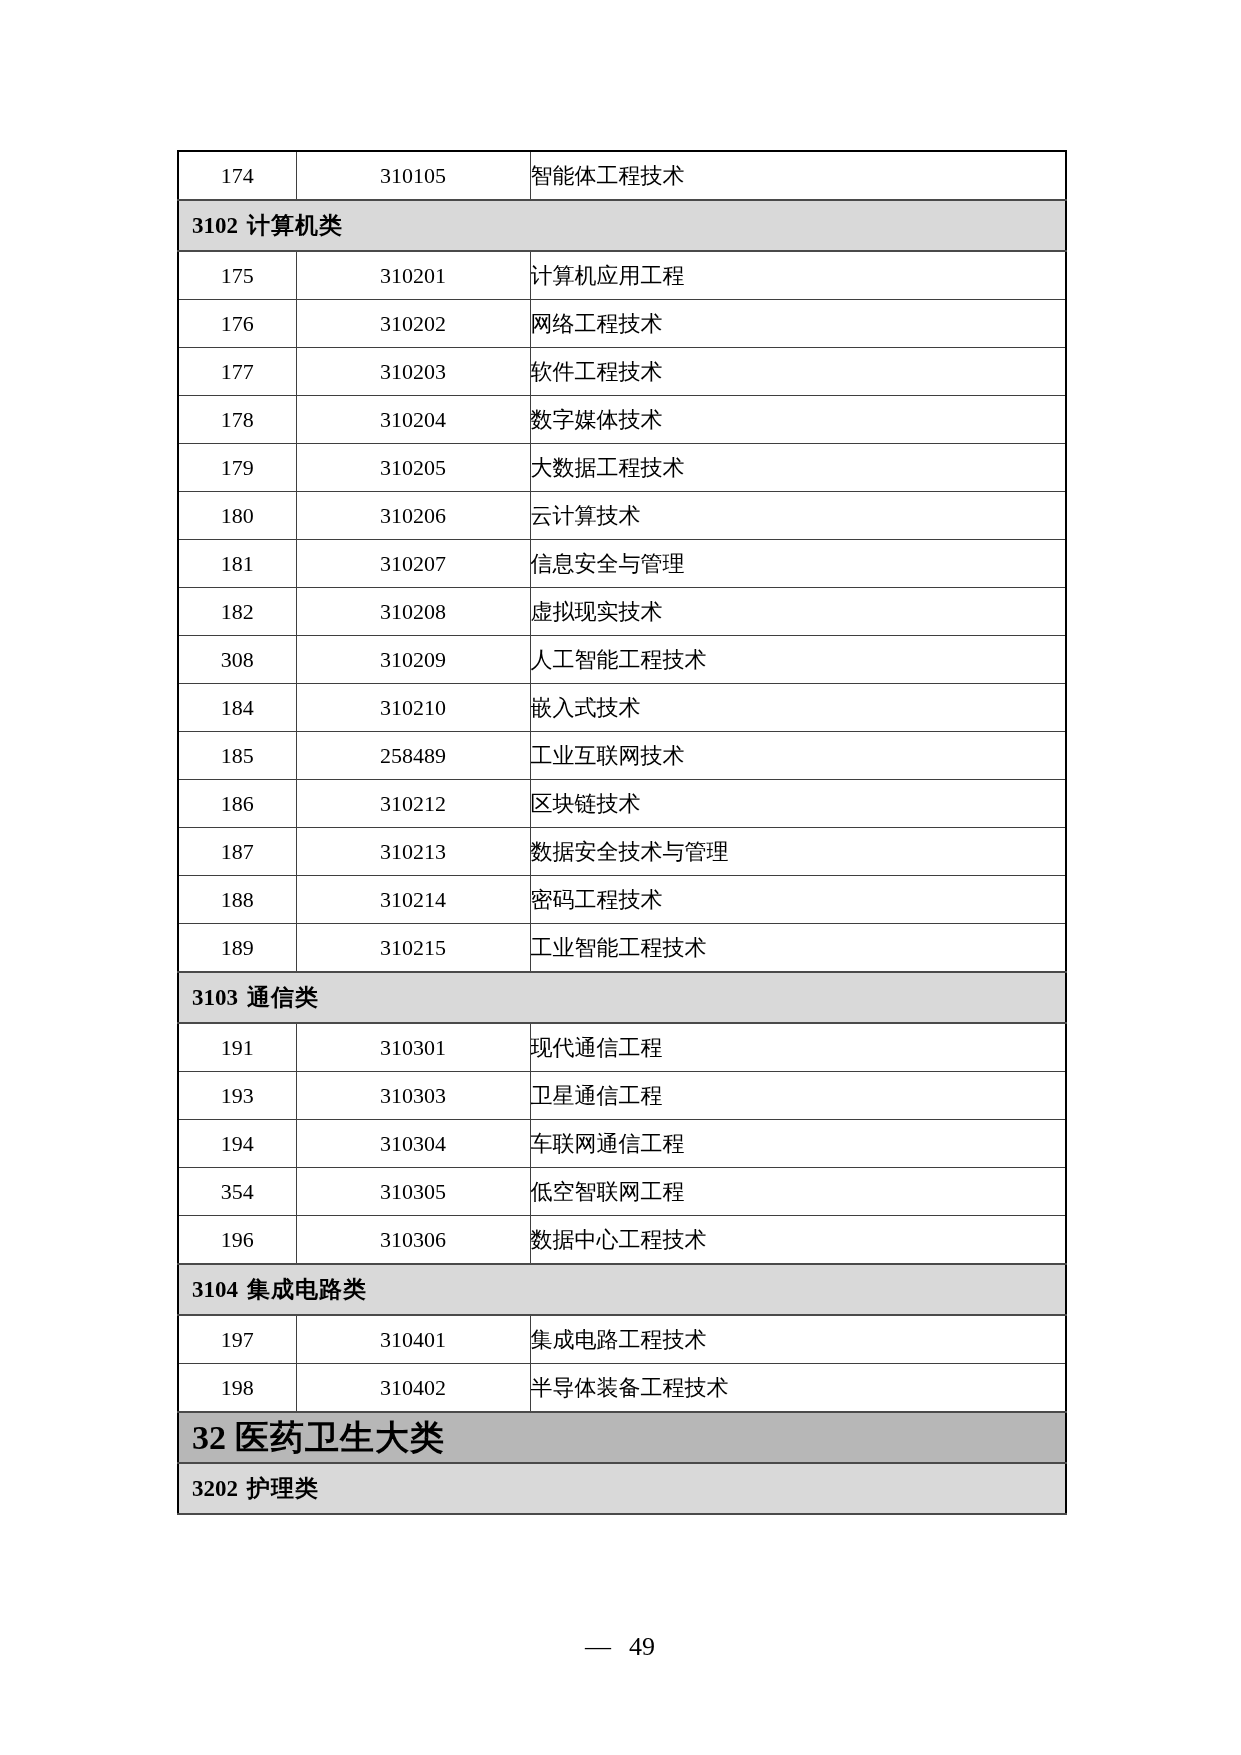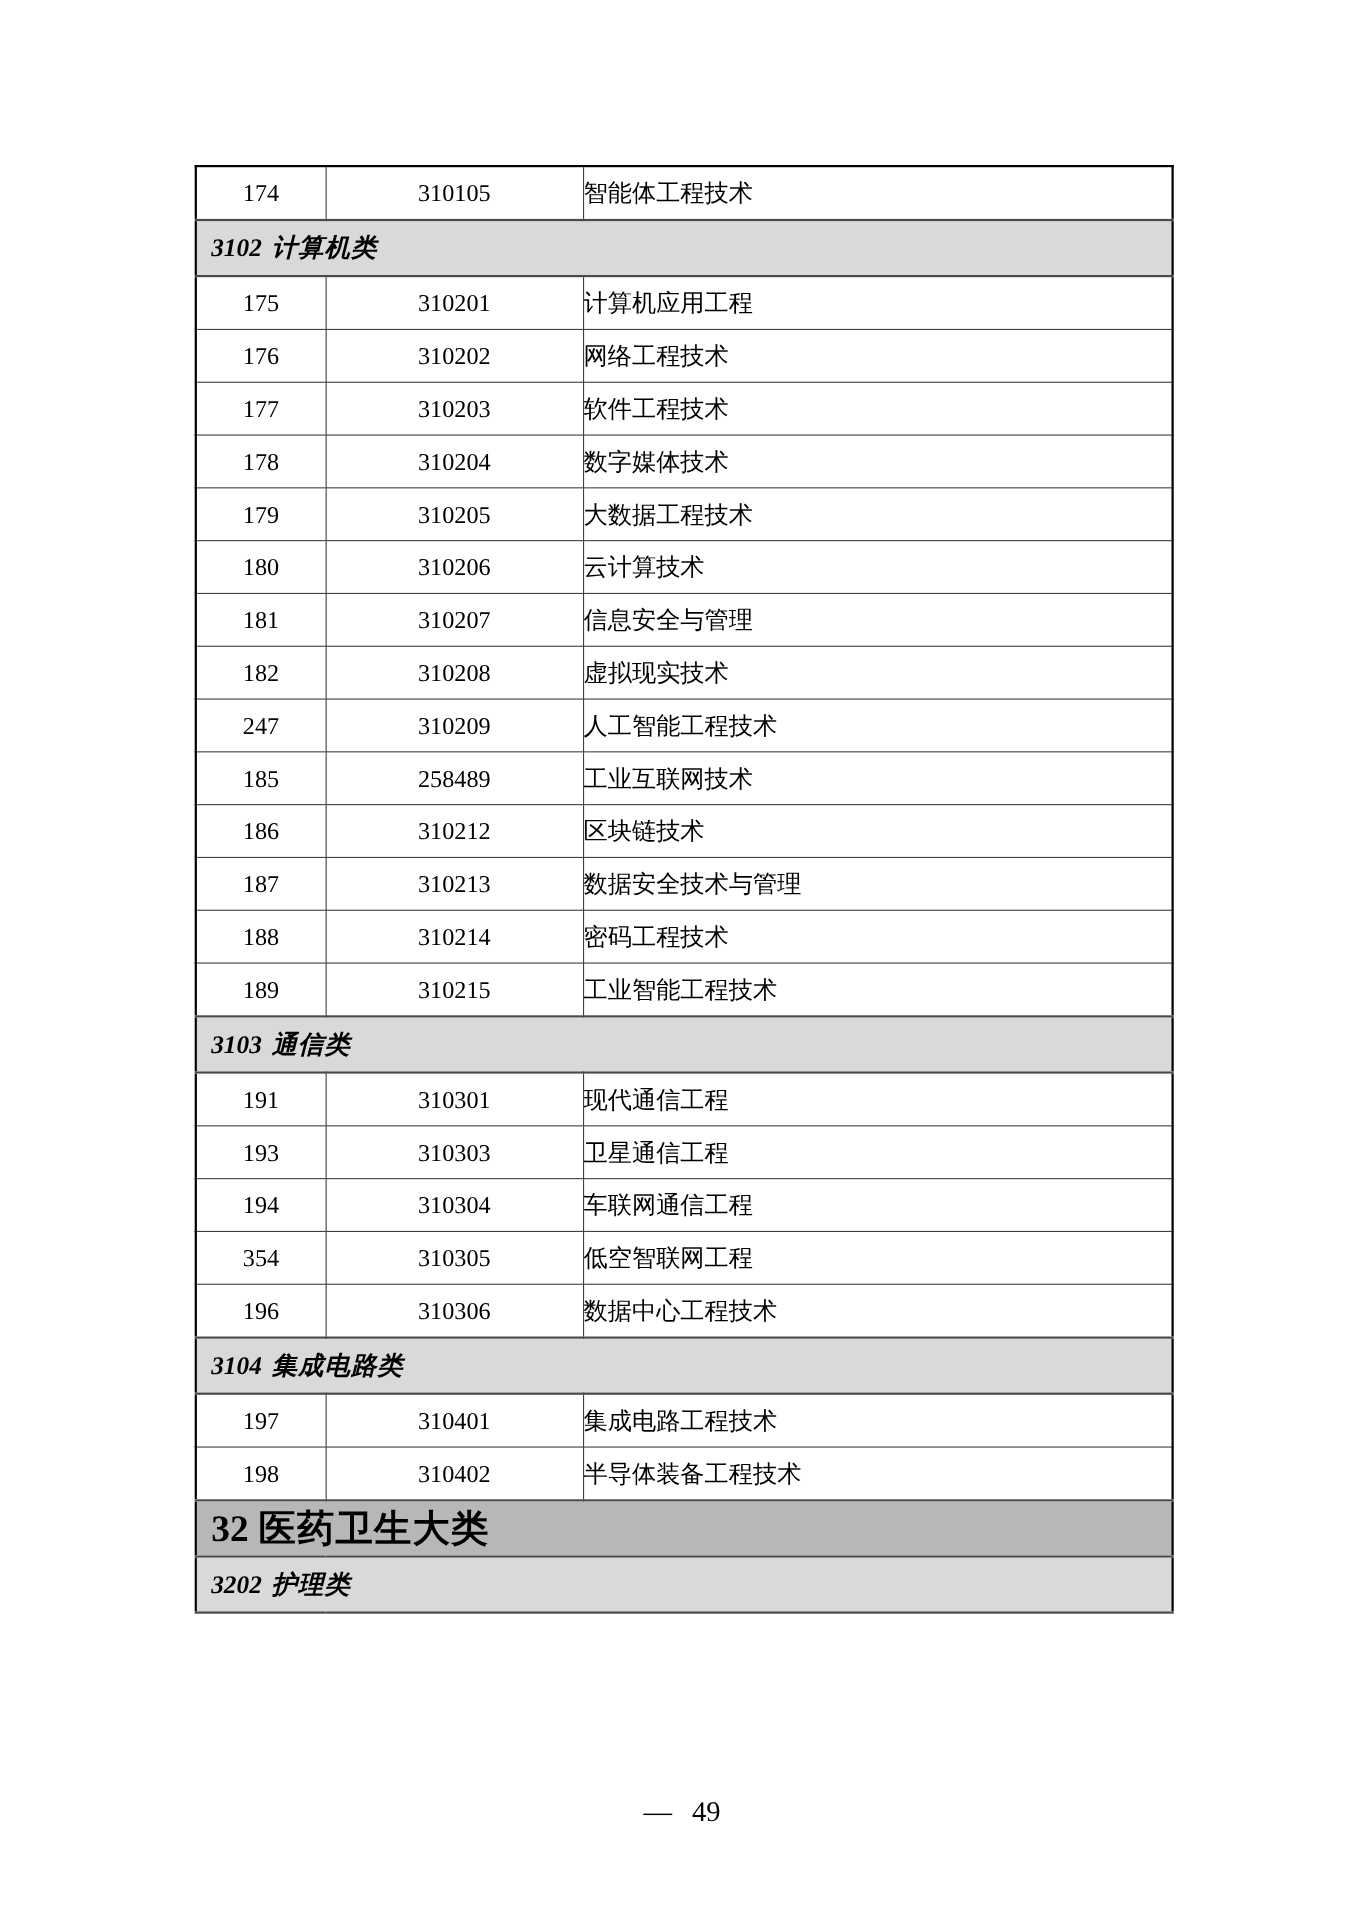--- a/index.html
+++ b/index.html
@@ -37,21 +37,20 @@
   tr.major-row td{
     height:49px;
     border-top:2px solid #4a4a4a;
     border-bottom:2px solid #4a4a4a;
     padding-left:13px;
     font-weight:bold;
   }
   tr.sub-row td{
     background:#d9d9d9;
     font-size:23px;
-    font-style:italic;
   }
   tr.major-row td{
     background:#b7b7b7;
     font-size:34px;
   }
   tr.sub-row .hdr-code{margin-right:9px;}
   tr.major-row .hdr-code{margin-right:9px;}
   tr.major-row .hdr-title,
   tr.sub-row .hdr-title{letter-spacing:1px;}
   tr.major-row .hdr-title{
@@ -122,23 +121,28 @@
           <td class="seq">181</td>
           <td class="code">310207</td>
           <td class="name">信息安全与管理</td>
         </tr>
         <tr class="data-row">
           <td class="seq">182</td>
           <td class="code">310208</td>
           <td class="name">虚拟现实技术</td>
         </tr>
         <tr class="data-row">
-          <td class="seq">247</td>
+          <td class="seq">308</td>
           <td class="code">310209</td>
           <td class="name">人工智能工程技术</td>
+        </tr>
+        <tr class="data-row">
+          <td class="seq">184</td>
+          <td class="code">310210</td>
+          <td class="name">嵌入式技术</td>
         </tr>
         <tr class="data-row">
           <td class="seq">185</td>
           <td class="code">258489</td>
           <td class="name">工业互联网技术</td>
         </tr>
         <tr class="data-row">
           <td class="seq">186</td>
           <td class="code">310212</td>
           <td class="name">区块链技术</td>

